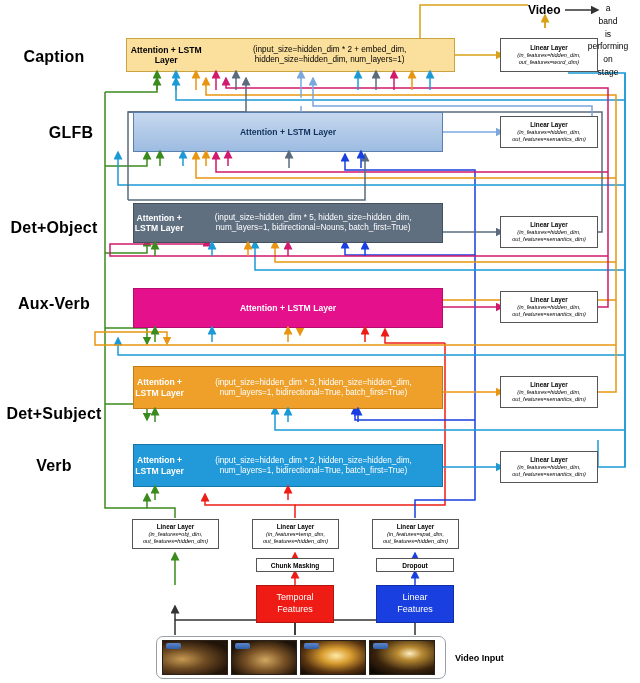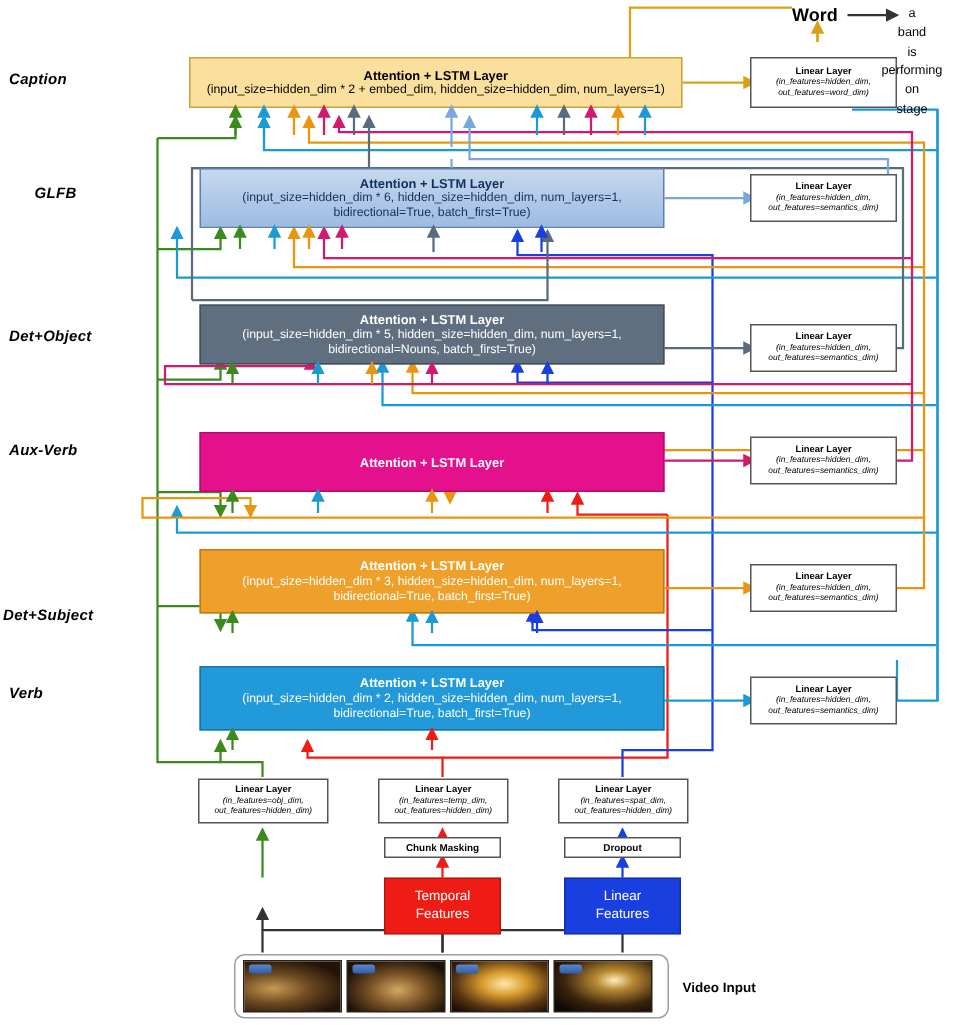--- a/index.html
+++ b/index.html
@@ -1,25 +1,25 @@
 <!DOCTYPE html>
 <html><head>
 <meta charset="utf-8">
 <style>
   html,body{margin:0;padding:0;background:#ffffff;}
   body{width:640px;height:683px;position:relative;overflow:hidden;
        font-family:"Liberation Sans", sans-serif;}
   #stage{position:absolute;left:0;top:0;width:640px;height:683px;}
   svg.wires{position:absolute;left:0;top:0;width:640px;height:683px;pointer-events:none;}
 
-  .rowlabel{position:absolute;font-size:10px;font-weight:bold;color:#000;
-            letter-spacing:.2px;font-style:italic;}
+  .rowlabel{position:absolute;font-size:16px;font-weight:bold;color:#000;
+            text-align:center;letter-spacing:.2px;}
 
   .lstm{position:absolute;border:1px solid rgba(0,0,0,.45);box-sizing:border-box;
-        display:flex;flex-direction:column;align-items:center;justify-content:center;
+        display:flex;flex-direction:row;align-items:center;justify-content:center;
         text-align:center;line-height:1.22;}
   .lstm .t1{font-size:8.6px;font-weight:bold;}
   .lstm .t2{font-size:8.2px;}
 
   .lin{position:absolute;border:1px solid #555;background:#fff;box-sizing:border-box;
        display:flex;flex-direction:column;align-items:center;justify-content:center;
        text-align:center;line-height:1.22;}
   .lin .l1{font-size:6.3px;font-weight:bold;color:#000;}
   .lin .l2{font-size:5.6px;font-style:italic;color:#000;}
 
@@ -174,21 +174,20 @@
   <div class="rowlabel" style="left:6px;top:457px;width:96px;">Verb</div>
 
   <div class="lstm" style="left:126px;top:38px;width:329px;height:34px;background:#fadf9d;border-color:#c9a33e;">
     <div class="t1">Attention + LSTM Layer</div>
     <div class="t2">(input_size=hidden_dim * 2 + embed_dim, hidden_size=hidden_dim, num_layers=1)</div>
   </div>
 
   <div class="lstm" style="left:133px;top:112px;width:310px;height:40px;
               background:linear-gradient(#c6d8ee,#9dbce2);border-color:#5b7fb0;color:#11315c;">
     <div class="t1">Attention + LSTM Layer</div>
-    <div class="t2" style="padding:0 26px;">(input_size=hidden_dim * 6, hidden_size=hidden_dim, num_layers=1, bidirectional=True, batch_first=True)</div>
   </div>
 
   <div class="lstm" style="left:133px;top:203px;width:310px;height:40px;background:#5f6f80;border-color:#43505d;color:#fff;">
     <div class="t1">Attention + LSTM Layer</div>
     <div class="t2" style="padding:0 26px;">(input_size=hidden_dim * 5, hidden_size=hidden_dim, num_layers=1, bidirectional=Nouns, batch_first=True)</div>
   </div>
 
   <div class="lstm" style="left:133px;top:288px;width:310px;height:40px;background:#e5118c;border-color:#b50c6e;color:#fff;">
     <div class="t1">Attention + LSTM Layer</div>
   </div>
@@ -264,21 +263,21 @@
   <div class="featbox" style="left:256px;top:585px;width:78px;height:38px;background:#ee1c15;">
     <span>Temporal</span>
     <span>Features</span>
   </div>
 
   <div class="featbox" style="left:376px;top:585px;width:78px;height:38px;background:#1a3fe0;">
     <span>Linear</span>
     <span>Features</span>
   </div>
 
-  <div class="wordlbl" style="left:528px;top:3px;">Word</div>
+  <div class="wordlbl" style="left:528px;top:3px;">Video</div>
 
   <div class="capout" style="left:578px;top:2px;">
     <div>a</div>
     <div>band</div>
     <div>is</div>
     <div>performing</div>
     <div>on</div>
     <div>stage</div>
   </div>
 

